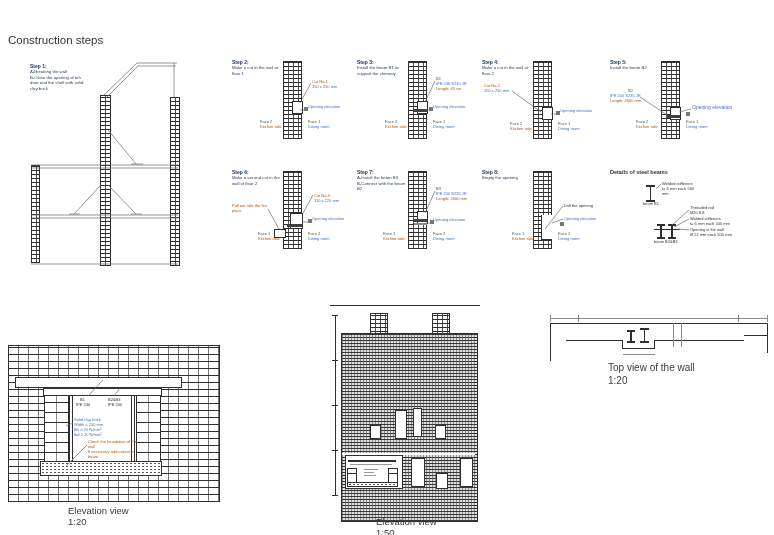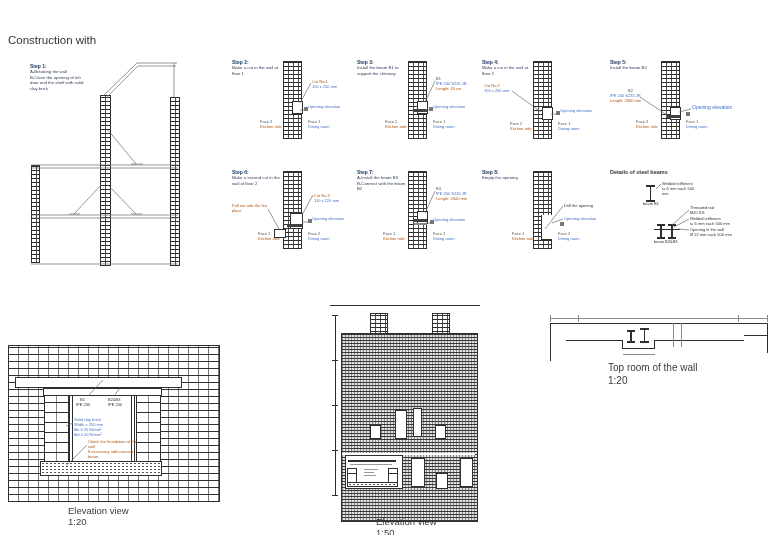--- a/index.html
+++ b/index.html
@@ -38,21 +38,21 @@
       background:linear-gradient(90deg,transparent 0 40%,#2f2f2f 40% 60%,transparent 60%);}
   svg.lead{overflow:visible;pointer-events:none;}
   svg.lead path{stroke:#6a6a6a;stroke-width:.7;fill:none;}
   svg.lead rect{fill:#777;}
 </style>
 </head>
 <body>
 
 <div class="canvas">
 
-  <div class="abs h1" style="left:8px;top:34px;">Construction with</div>
+  <div class="abs h1" style="left:8px;top:34px;">Construction steps</div>
 
   <div class="abs" style="left:28px;top:60px;width:160px;height:212px;">
     <div class="abs ttl" style="left:2px;top:3px;">Step 1:</div>
     <div class="abs desc" style="left:2px;top:9px;width:62px;">A-Breaking the wall
 B-Close the opening of teh
 door and the shelf with solid
 clay brick</div>
     <div class="abs bw" style="left:3px;top:105px;width:7px;height:96px;"></div>
     <div class="abs bw" style="left:72px;top:35px;width:9px;height:169px;"></div>
     <div class="abs bw" style="left:142px;top:37px;width:8px;height:167px;"></div>
@@ -328,17 +328,17 @@
     <div class="abs vl" style="left:74px;top:27px;height:9px;"></div>
     <div class="abs hl" style="left:74px;top:35px;width:33px;"></div>
     <div class="abs vl" style="left:106px;top:27px;height:9px;"></div>
     <div class="abs hl" style="left:106px;top:27px;width:90px;"></div>
     <div class="abs hl" style="left:196px;top:22px;width:24px;"></div>
     <div class="abs ibeam" style="left:79px;top:17px;width:8px;height:9px;"></div>
     <div class="abs ibeam" style="left:92px;top:15px;width:9px;height:11px;"></div>
     <div class="abs hl" style="left:75px;top:41px;width:32px;background:#8a8a8a;"></div>
     <div class="abs vl" style="left:125px;top:10px;height:24px;background:#8a8a8a;"></div>
     <div class="abs vl" style="left:133px;top:10px;height:24px;background:#8a8a8a;"></div>
-    <div class="abs cap" style="left:60px;top:49px;font-size:10px;">Top room of the wall</div>
+    <div class="abs cap" style="left:60px;top:49px;font-size:10px;">Top view of the wall</div>
     <div class="abs cap" style="left:60px;top:62px;font-size:10px;">1:20</div>
   </div>
 
 </div>
 
 </body></html>

